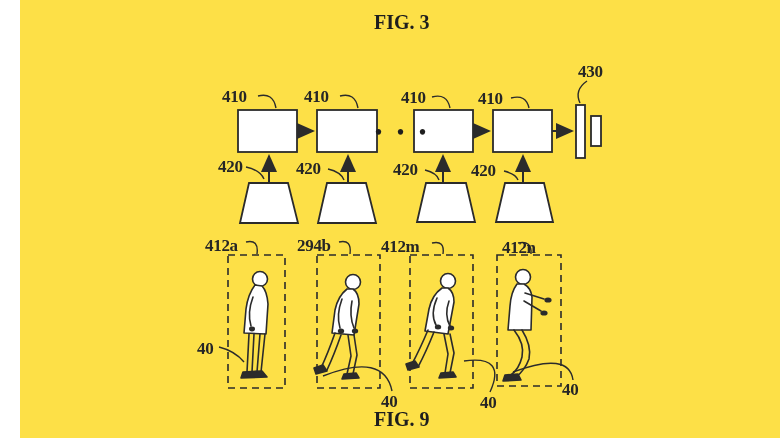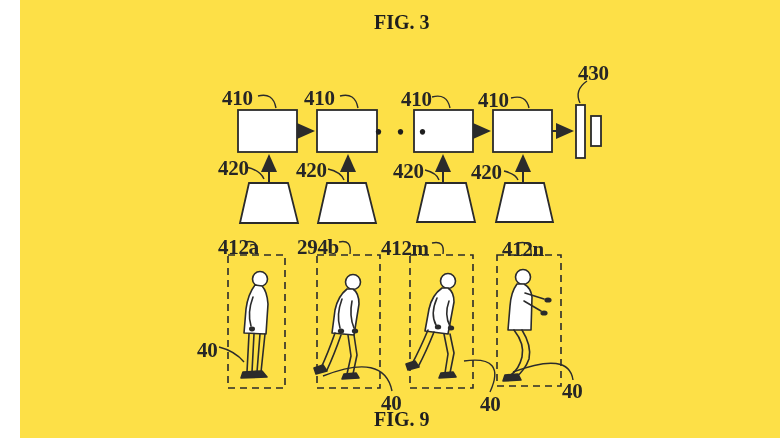--- a/index.html
+++ b/index.html
@@ -2,21 +2,21 @@
 <html><head>
 <meta charset="utf-8">
 <style>
   html,body{margin:0;padding:0;background:#fff;}
   #canvas{
     position:relative;width:780px;height:438px;background:#fde047;
     font-family:Liberation Serif, serif;overflow:hidden;margin-left:20px;
   }
   #lineart{position:absolute;left:0;top:0;width:780px;height:438px;}
   .lbl{
-    position:absolute;font-size:21px;font-weight:600;color:#262626;
+    position:absolute;font-size:17px;font-weight:600;color:#262626;
     letter-spacing:-0.3px;line-height:1;white-space:nowrap;
   }
   .fig-title{
     position:absolute;font-size:20px;font-weight:700;color:#1e1e1e;
     letter-spacing:0;line-height:1;white-space:nowrap;
   }
   .dots{
     position:absolute;font-size:20px;font-weight:700;color:#1e1e1e;
     letter-spacing:5px;line-height:1;
   }
@@ -153,21 +153,21 @@
 
   <div class="lbl" style="left:558px;top:63px">430</div>
 
   <div class="dots" style="left:355px;top:122px">• • •</div>
 
   <div class="lbl" style="left:198px;top:158px">420</div>
   <div class="lbl" style="left:276px;top:160px">420</div>
   <div class="lbl" style="left:373px;top:161px">420</div>
   <div class="lbl" style="left:451px;top:162px">420</div>
 
-  <div class="lbl" style="left:198px;top:237px">412a</div>
+  <div class="lbl" style="left:185px;top:237px">412a</div>
   <div class="lbl" style="left:277px;top:237px">294b</div>
   <div class="lbl" style="left:361px;top:238px">412m</div>
   <div class="lbl" style="left:482px;top:239px">412n</div>
 
   <div class="lbl" style="left:177px;top:340px">40</div>
   <div class="lbl" style="left:361px;top:393px">40</div>
   <div class="lbl" style="left:460px;top:394px">40</div>
   <div class="lbl" style="left:542px;top:381px">40</div>
 
   <div class="fig-title" style="left:354px;top:409px">FIG. 9</div>

